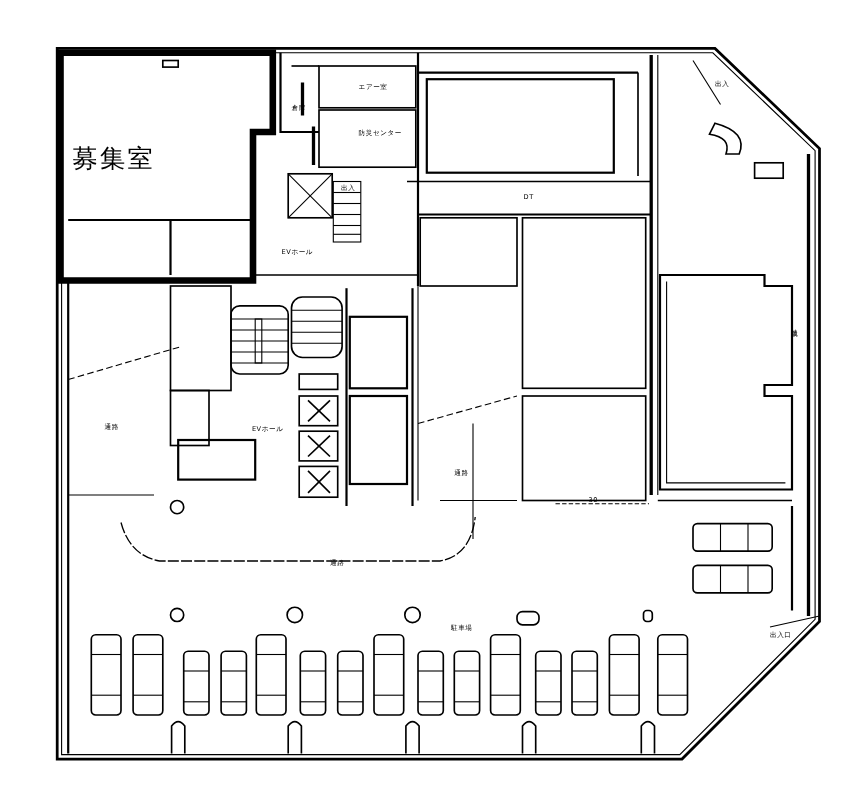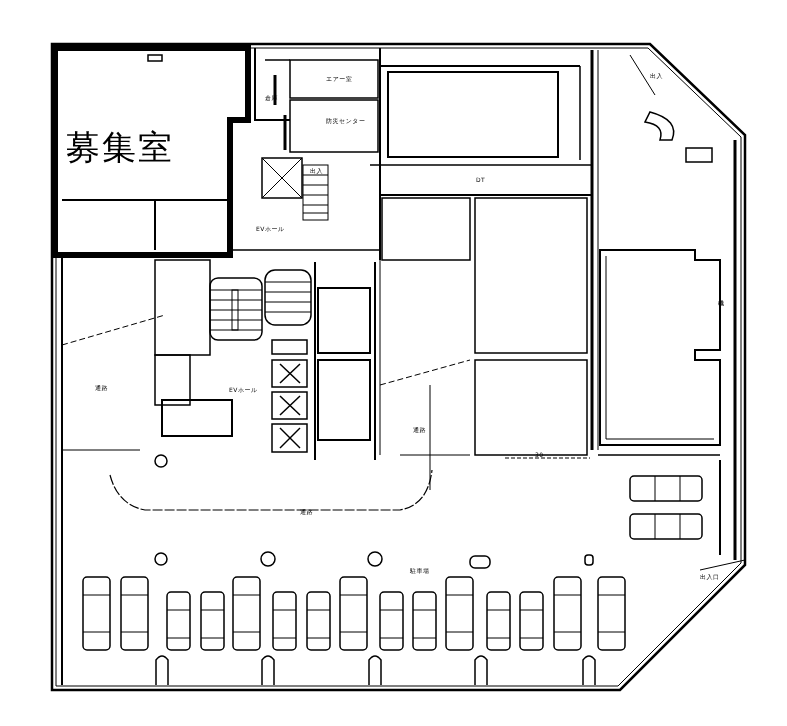--- a/index.html
+++ b/index.html
@@ -1,19 +1,19 @@
 <!DOCTYPE html>
 <html><head>
 <meta charset="utf-8">
 <style>
   html, body { margin:0; padding:0; background:#ffffff; }
   body { width:787px; height:726px; position:relative; overflow:hidden; font-family:"DejaVu Sans", sans-serif; }
   svg { position:absolute; left:0; top:0; }
   .lbl { position:absolute; font-size:6px; color:#000; white-space:nowrap; letter-spacing:0.5px; }
-  .big { position:absolute; font-size:34px; color:#000; font-family:Liberation Mono, monospace; letter-spacing:2px; line-height:1; }
+  .big { position:absolute; font-size:23px; color:#000; font-family:Liberation Serif, serif; letter-spacing:2px; line-height:1; }
 </style>
 </head>
 <body>
 
 <svg width="787" height="726" viewBox="0 0 787 726" fill="none" stroke="#000" stroke-width="2">
 
   <path d="M52 44 L650 44 L745 135 L745 565 L620 690 L52 690 Z" stroke-width="2.5"></path>
   <path d="M56 48 L648 48 L741 137 L741 563 L618 686 L56 686 Z" stroke-width="1"></path>
 
   <path d="M55 48 L248 48 L248 120 L230 120 L230 255 L55 255 Z" stroke-width="6"></path>

